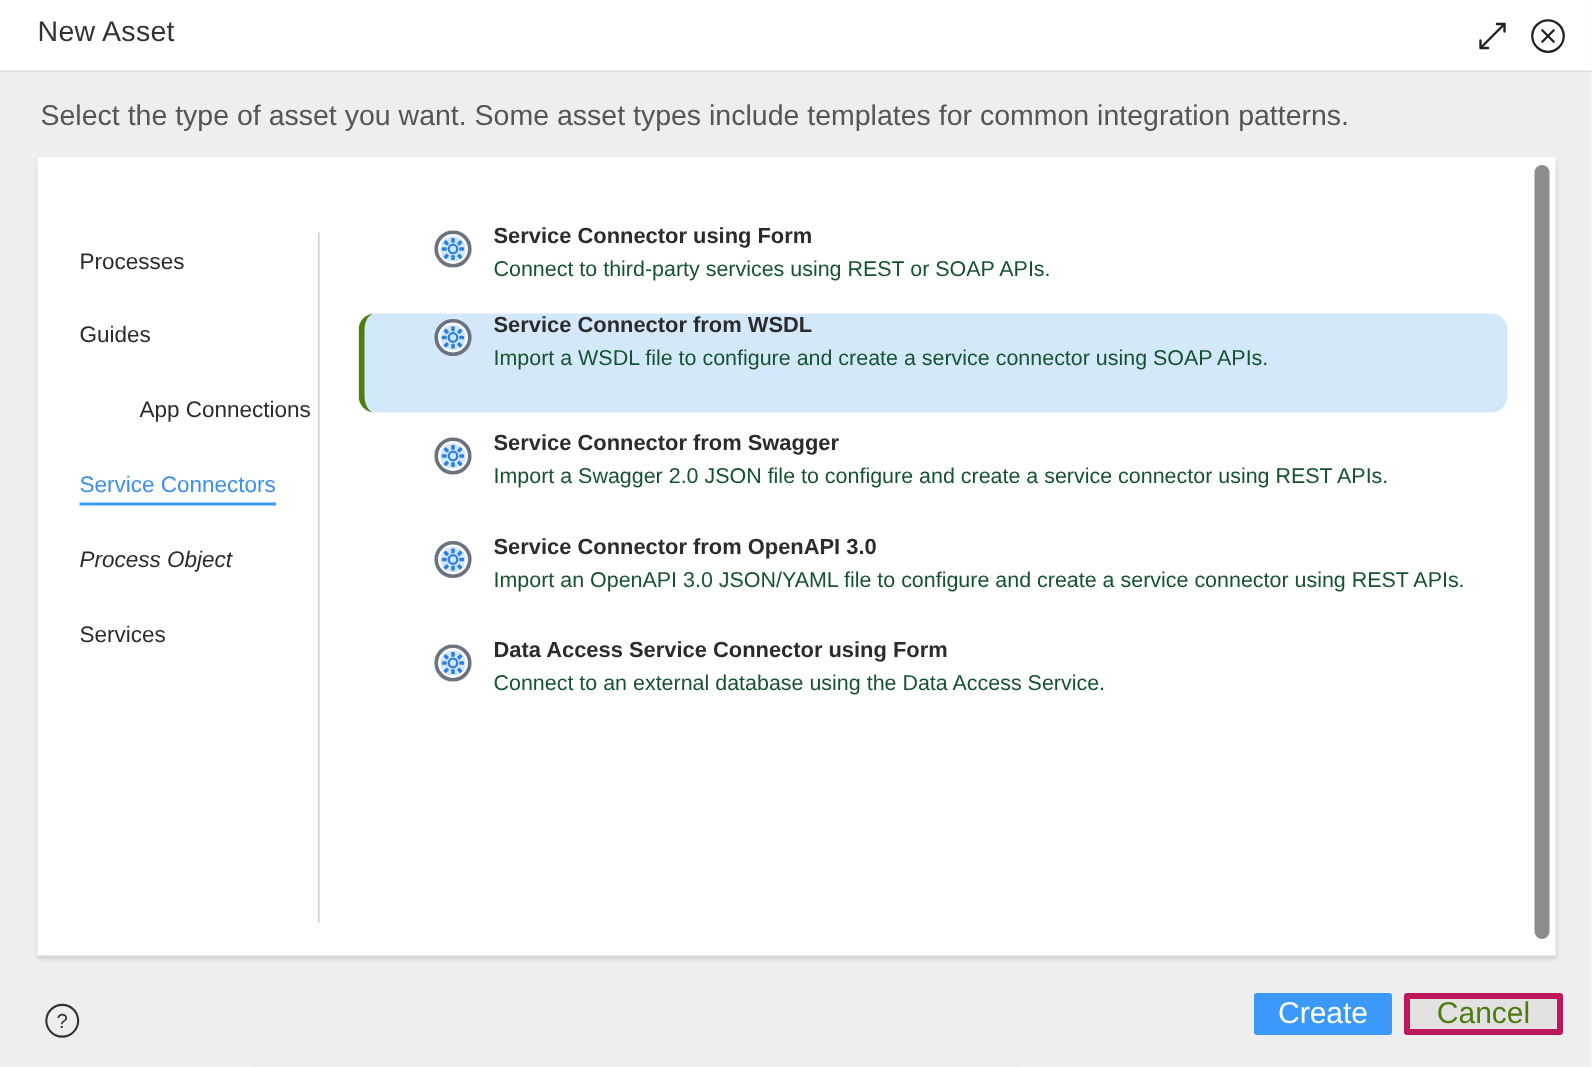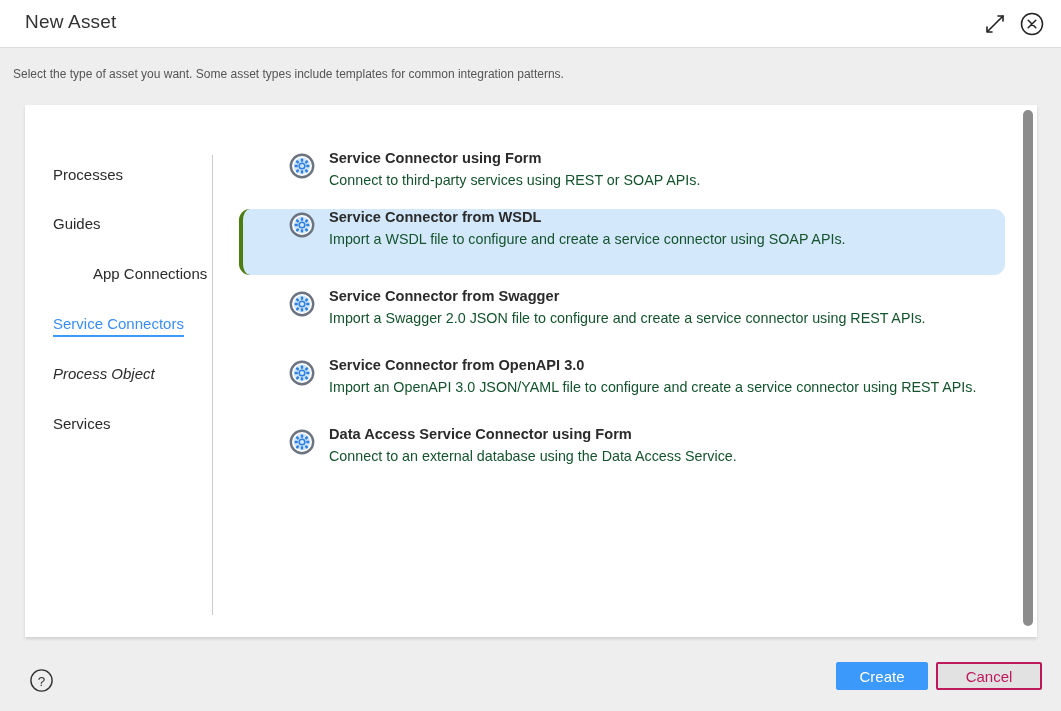--- a/index.html
+++ b/index.html
@@ -41,23 +41,23 @@
     height: 28px;
     cursor: pointer;
   }
   #expand-action { right: 52px; }
   #close-action  { right: 15px; }
   .title-action svg { display: block; }
 
   
   #instruction {
     position: absolute;
-    left: 13px;
+    left: 27px;
     top: 67px;
-    font-size: 12px;
+    font-size: 19px;
     color: #555555;
   }
 
   
   #panel {
     position: absolute;
     left: 25px;
     top: 105px;
     width: 1012px;
     height: 532px;
@@ -164,41 +164,41 @@
     left: 29px;
     top: 668px;
     width: 25px;
     height: 25px;
     cursor: pointer;
   }
   .footer-button {
     position: absolute;
     top: 662px;
     height: 28px;
-    font-size: 15px;
+    font-size: 20px;
     font-family: "Liberation Sans", sans-serif;
     cursor: pointer;
     border-radius: 2px;
     display: flex;
     align-items: center;
     justify-content: center;
   }
   #create-button {
     left: 836px;
     width: 92px;
     background: #3b99fc;
     color: #ffffff;
     border: 1px solid #3b99fc;
   }
   #cancel-button {
     left: 936px;
     width: 106px;
     background: #e2e2e2;
-    color: #be185d;
-    border: 2px solid #be185d;
+    color: #4d7c0f;
+    border: 4px solid #be185d;
   }
 </style>
 </head>
 <body>
 
 <div id="titlebar">
   <div id="dialog-title">New Asset</div>
 
   <div id="expand-action" class="title-action">
     <svg width="28" height="28" viewBox="0 0 28 28">

